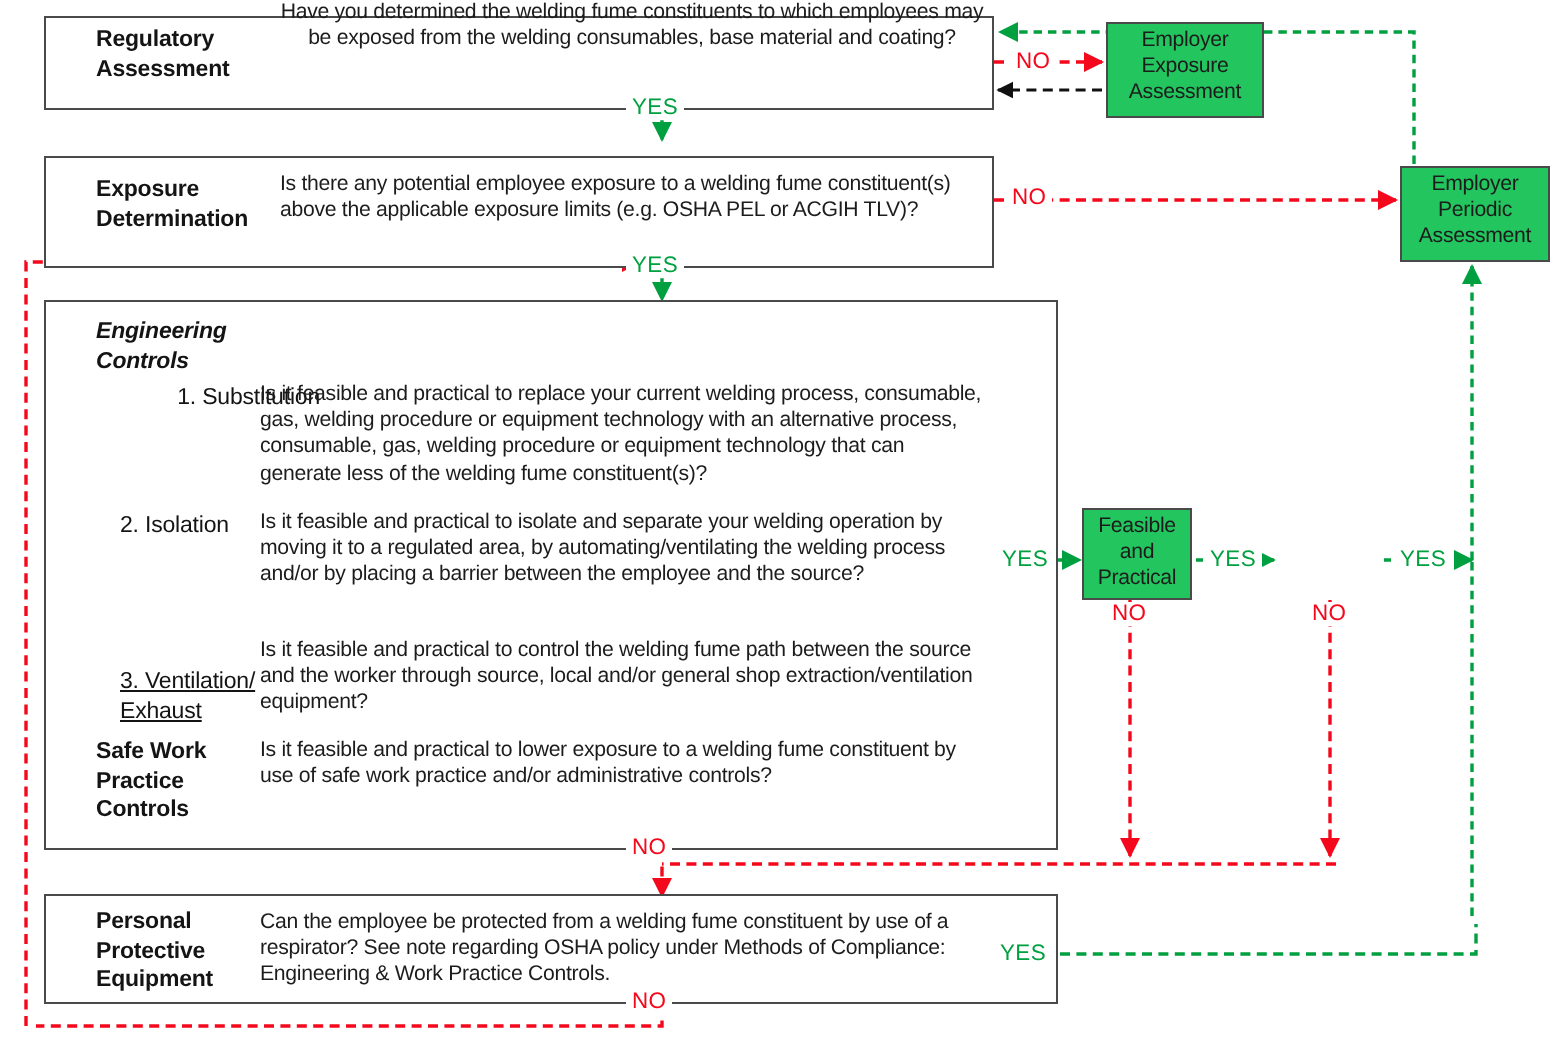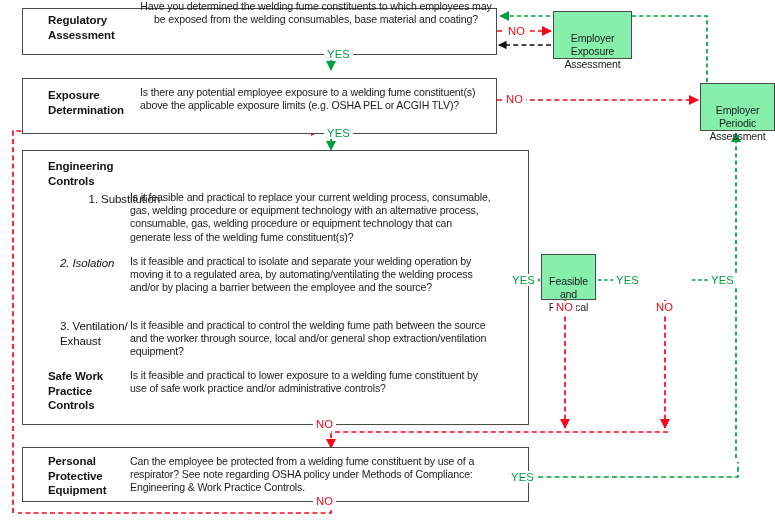--- a/index.html
+++ b/index.html
@@ -45,39 +45,39 @@
   .stage-q {
     position: absolute;
     font-size: 10.6px;
     color: #1c1c1c;
     line-height: 13.2px;
     letter-spacing: -0.15px;
   }
   .smallbox {
     position: absolute;
     border: 1.5px solid #4a4a4a;
-    background: #86efac;
+    background: #22c55e;
     box-sizing: border-box;
     font-size: 10.6px;
     color: #1c1c1c;
     line-height: 13.0px;
     text-align: center;
-    padding-top: 20px;
+    padding-top: 2px;
     letter-spacing: -0.15px;
   }
   .edge-label {
     position: absolute;
     font-weight: normal;
     font-size: 11.2px;
     letter-spacing: 0.2px;
     background: #ffffff;
     padding: 0 3px;
     line-height: 12px;
   }
-  .yes { color: #00a040; margin-left: 11px; }
+  .yes { color: #00a040; }
   .no  { color: #f4081b; }
 </style>
 </head>
 <body>
 
 <div id="canvas">
 
   <svg class="edges" viewBox="0 0 775 526" xmlns="http://www.w3.org/2000/svg">
     <defs>
       <marker id="arrGreen" markerWidth="7" markerHeight="7" refX="5.4" refY="3" orient="auto">
@@ -131,30 +131,30 @@
   <div class="stage-label" style="left: 32px; top: 13px; width: 100px; white-space: pre-line;">Regulatory
 Assessment</div>
   <div class="stage-q" style="left:140px; top:0; width:352px;text-align:center;">Have you determined the welding fume constituents to which employees may be exposed from the welding consumables, base material and coating?</div>
 
   <div class="box" style="left:22px; top:78px; width:475px; height:56px;"></div>
   <div class="stage-label" style="left: 32px; top: 88px; width: 110px; white-space: pre-line;">Exposure
 Determination</div>
   <div class="stage-q" style="left:140px; top:86px; width:352px;">Is there any potential employee exposure to a welding fume constituent(s) above the applicable exposure limits (e.g. OSHA PEL or ACGIH TLV)?</div>
 
   <div class="box" style="left:22px; top:150px; width:507px; height:275px;"></div>
-  <div class="stage-label" style="left: 32px; top: 159px; width: 120px; white-space: pre-line;">Engineering
+  <div class="stage-label" style="left: 32px; top: 159px; width: 120px; white-space: pre-line; font-style: italic;">Engineering
 Controls</div>
 
   <div class="stage-label sub" style="left: 44px; top: 192px; width: 100px; white-space: pre-line; text-align: right;">1. Substitution</div>
   <div class="stage-q" style="left:130px; top:191px; width:362px;">Is it feasible and practical to replace your current welding process, consumable, gas, welding procedure or equipment technology with an alternative process, consumable, gas, welding procedure or equipment technology that can generate less of the welding fume constituent(s)?</div>
 
-  <div class="stage-label sub" style="left: 44px; top: 256px; width: 100px; white-space: pre-line; font-style: italic;">2. Isolation</div>
+  <div class="stage-label sub" style="left: 44px; top: 256px; width: 100px; white-space: pre-line;">2. Isolation</div>
   <div class="stage-q" style="left:130px; top:255px; width:362px;">Is it feasible and practical to isolate and separate your welding operation by moving it to a regulated area, by automating/ventilating the welding process and/or by placing a barrier between the employee and the source?</div>
 
-  <div class="stage-label sub" style="left: 44px; top: 319px; width: 104px; white-space: pre-line;">3. Ventilation/
+  <div class="stage-label sub" style="left: 44px; top: 334px; width: 104px; white-space: pre-line; text-decoration: underline;">3. Ventilation/
     Exhaust</div>
   <div class="stage-q" style="left:130px; top:319px; width:362px;">Is it feasible and practical to control the welding fume path between the source and the worker through source, local and/or general shop extraction/ventilation equipment?</div>
 
   <div class="stage-label" style="left: 32px; top: 369px; width: 96px; white-space: pre-line;">Safe Work
 Practice
 Controls</div>
   <div class="stage-q" style="left:130px; top:369px; width:362px;">Is it feasible and practical to lower exposure to a welding fume constituent by use of safe work practice and/or administrative controls?</div>
 
   <div class="box" style="left:22px; top:447px; width:507px; height:55px;"></div>
   <div class="stage-label" style="left: 32px; top: 454px; width: 100px; white-space: pre-line;">Personal

